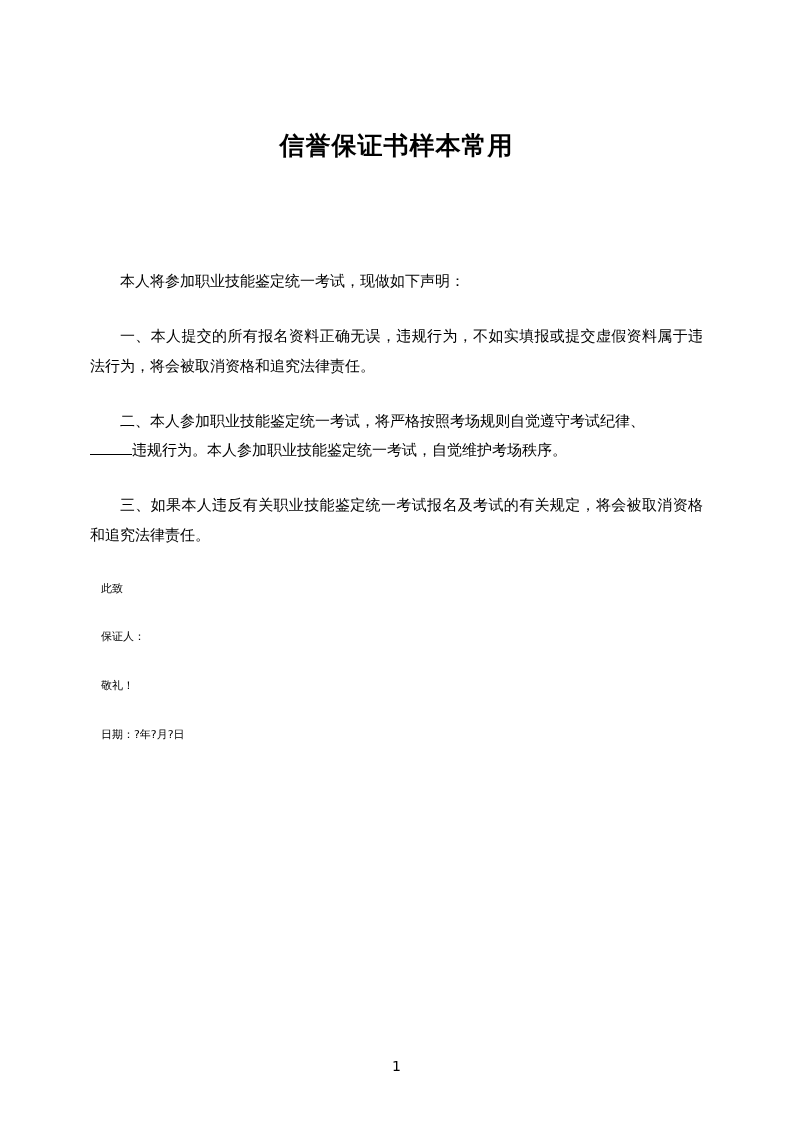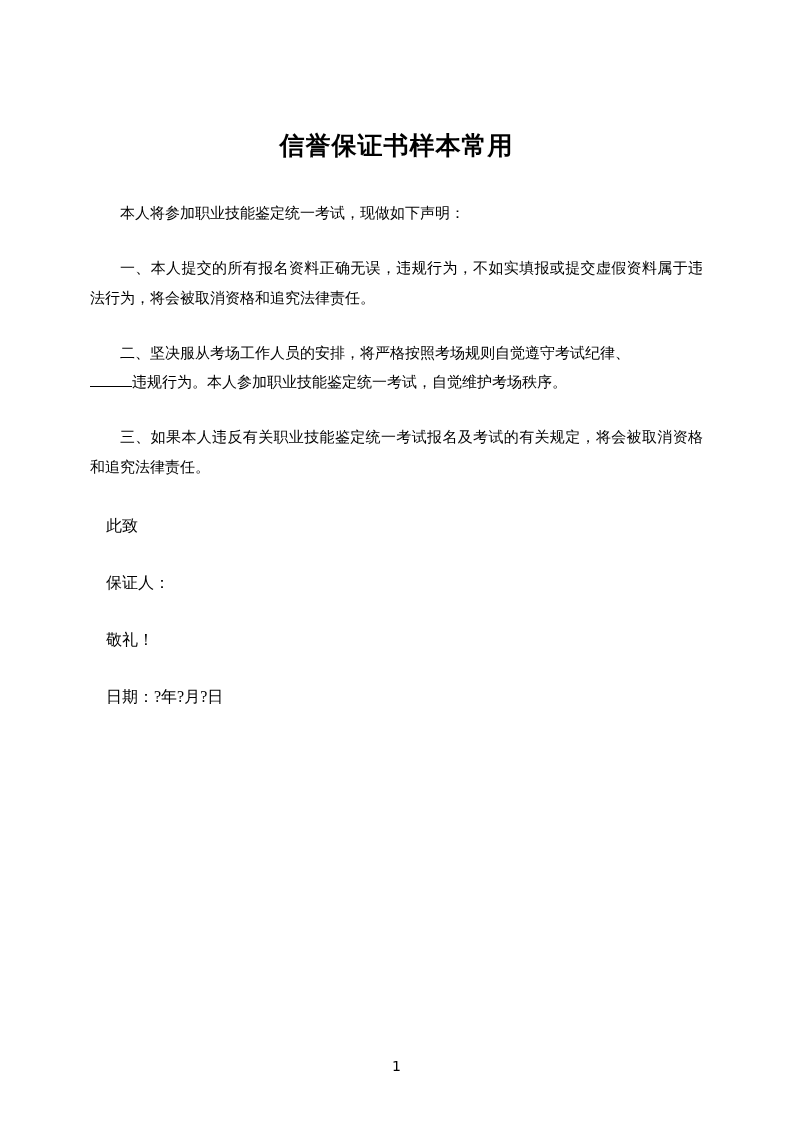--- a/index.html
+++ b/index.html
@@ -30,22 +30,21 @@
   .doc-title {
     margin: 0;
     padding-top: 128px;
     text-align: center;
     font-size: 25px;
     font-weight: bold;
     letter-spacing: 1px;
     line-height: 1.4;
   }
   .body-block {
-    margin-top: 36px;
-    font-family: Liberation Serif, serif;
+    margin-top: 104px;
   }
   p.para {
     margin: 0 0 22px 0;
     font-size: 15px;
     line-height: 1.95;
     text-align: justify;
     text-justify: inter-ideograph;
   }
   p.indent2 {
     text-indent: 2em;
@@ -57,21 +56,21 @@
     display: inline-block;
     border-bottom: 1px solid #000;
     width: 42px;
     vertical-align: baseline;
   }
   .closing {
     margin-top: 30px;
   }
   .closing p {
     margin: 0 0 30px 0;
-    font-size: 16px;
+    font-size: 11px;
     line-height: 1.7;
     text-indent: 1em;
   }
   .page-number {
     position: absolute;
     left: 0;
     right: 0;
     bottom: 48px;
     text-align: center;
     font-size: 14px;
@@ -85,21 +84,21 @@
 
     <h1 class="doc-title">信誉保证书样本常用</h1>
 
     <div class="body-block">
 
       <p class="para indent2 spaced">本人将参加职业技能鉴定统一考试，现做如下声明：</p>
 
       <p class="para indent2 spaced">一、本人提交的所有报名资料正确无误，违规行为，不如实填报或提交虚假资料属于违法行为，将会被取消资格和追究法律责任。</p>
 
       <p class="para indent2 spaced">
-        <span>二、坚决服从考场工作人员的安排，将严格按照考场规则自觉遵守考试纪律、</span><br>
+        <span>二、本人参加职业技能鉴定统一考试，将严格按照考场规则自觉遵守考试纪律、</span><br>
         <span class="blank-line"></span><span>违规行为。本人参加职业技能鉴定统一考试，自觉维护考场秩序。</span>
       </p>
 
       <p class="para indent2 spaced">三、如果本人违反有关职业技能鉴定统一考试报名及考试的有关规定，将会被取消资格和追究法律责任。</p>
 
       <div class="closing">
         <p>此致</p>
         <p>保证人：</p>
         <p>敬礼！</p>
         <p>日期：?年?月?日</p>

